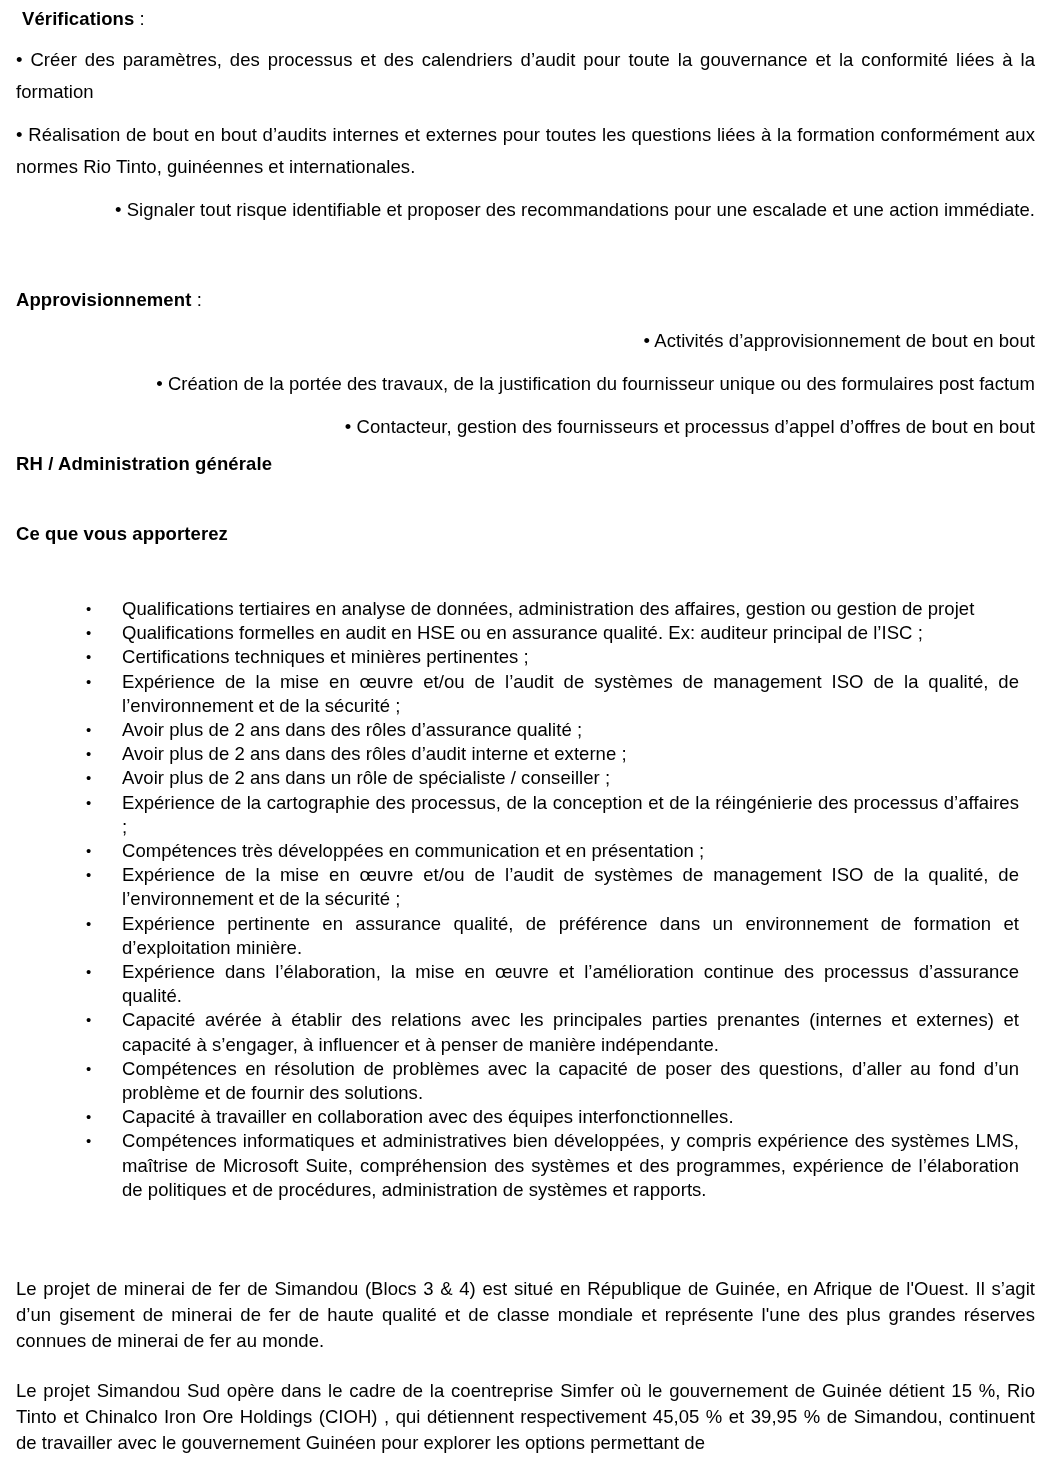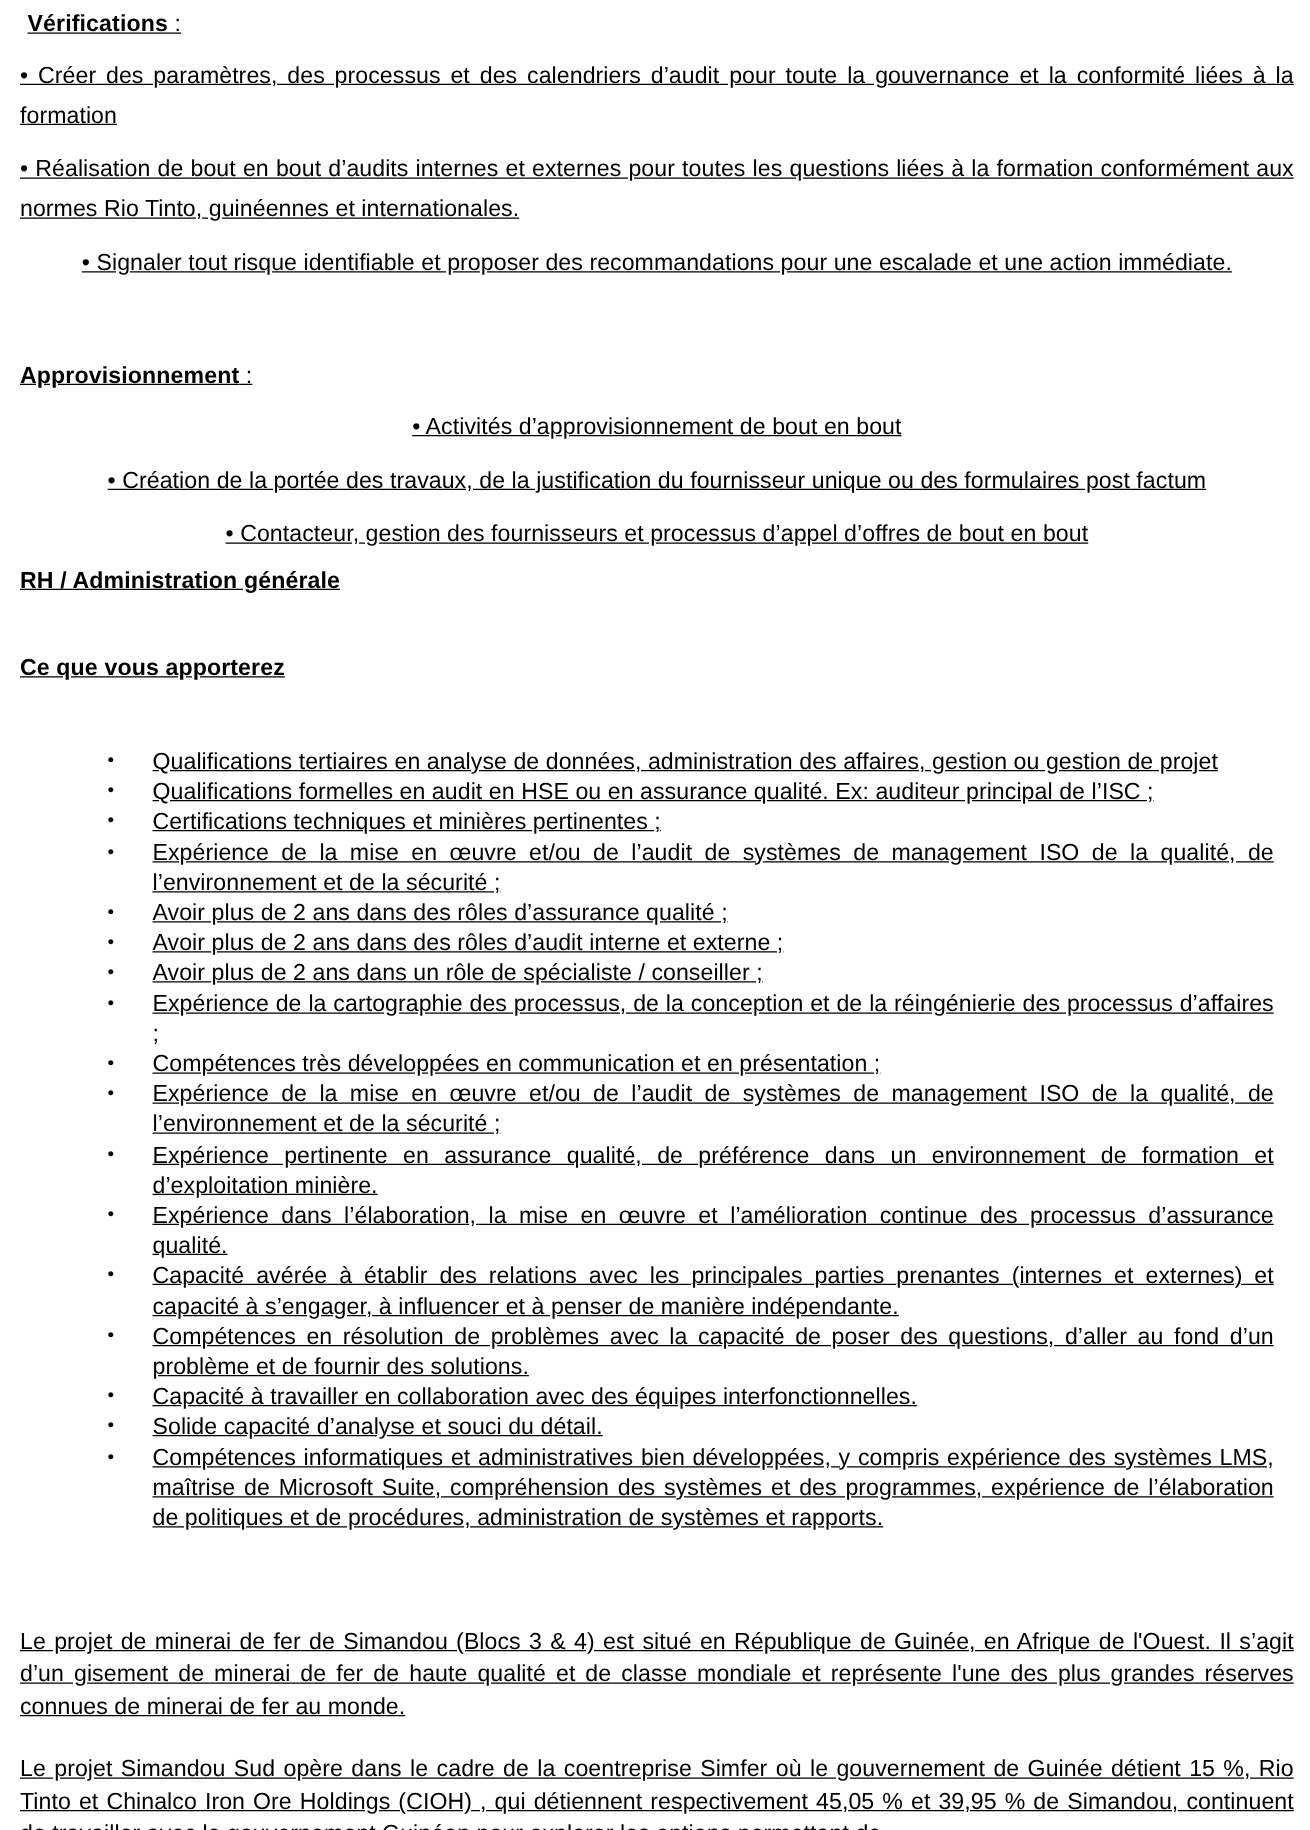--- a/index.html
+++ b/index.html
@@ -14,21 +14,20 @@
     font-family: "Liberation Sans", sans-serif;
     color: #000000;
     overflow: hidden;
   }
   .page {
     position: relative;
     width: 1048px;
     height: 1464px;
     box-sizing: border-box;
     padding: 6px 13px 0 16px;
-    text-decoration: underline;
   }
 
   
   .heading {
     font-size: 18.5px;
     font-weight: bold;
     line-height: 26px;
     margin: 0;
     letter-spacing: 0.1px;
   }
@@ -42,21 +41,21 @@
   
   .para-bullet {
     font-size: 18.5px;
     line-height: 32px;
     margin: 0;
     text-align: justify;
     text-justify: inter-word;
     letter-spacing: 0.05px;
   }
   .para-bullet.nojust {
-    text-align: center;
+    text-align: right;
   }
 
   
   .para {
     font-size: 18.5px;
     line-height: 26px;
     margin: 0;
     text-align: justify;
     text-justify: inter-word;
     letter-spacing: 0.05px;
@@ -147,21 +146,20 @@
     <li class="short">Avoir plus de 2 ans dans des rôles d’audit interne et externe ;</li>
     <li class="short">Avoir plus de 2 ans dans un rôle de spécialiste / conseiller ;</li>
     <li>Expérience de la cartographie des processus, de la conception et de la réingénierie des processus d’affaires ;</li>
     <li class="short">Compétences très développées en communication et en présentation ;</li>
     <li>Expérience de la mise en œuvre et/ou de l’audit de systèmes de management ISO de la qualité, de l’environnement et de la sécurité ;</li>
     <li>Expérience pertinente en assurance qualité, de préférence dans un environnement de formation et d’exploitation minière.</li>
     <li>Expérience dans l’élaboration, la mise en œuvre et l’amélioration continue des processus d’assurance qualité.</li>
     <li>Capacité avérée à établir des relations avec les principales parties prenantes (internes et externes) et capacité à s’engager, à influencer et à penser de manière indépendante.</li>
     <li>Compétences en résolution de problèmes avec la capacité de poser des questions, d’aller au fond d’un problème et de fournir des solutions.</li>
     <li class="short">Capacité à travailler en collaboration avec des équipes interfonctionnelles.</li>
-    <li class="short">Solide capacité d’analyse et souci du détail.</li>
     <li>Compétences informatiques et administratives bien développées, y compris expérience des systèmes LMS, maîtrise de Microsoft Suite, compréhension des systèmes et des programmes, expérience de l’élaboration de politiques et de procédures, administration de systèmes et rapports.</li>
   </ul>
 
   <div class="sp30"></div>
 
 
   <div class="sp28"></div>
   <p class="para">Le projet de minerai de fer de Simandou (Blocs 3 &amp; 4) est situé en République de Guinée, en Afrique de l'Ouest. Il s’agit d’un gisement de minerai de fer de haute  qualité et de classe mondiale et représente l'une des plus grandes réserves connues de minerai de fer au monde.</p>
 
   <div class="sp24"></div>

